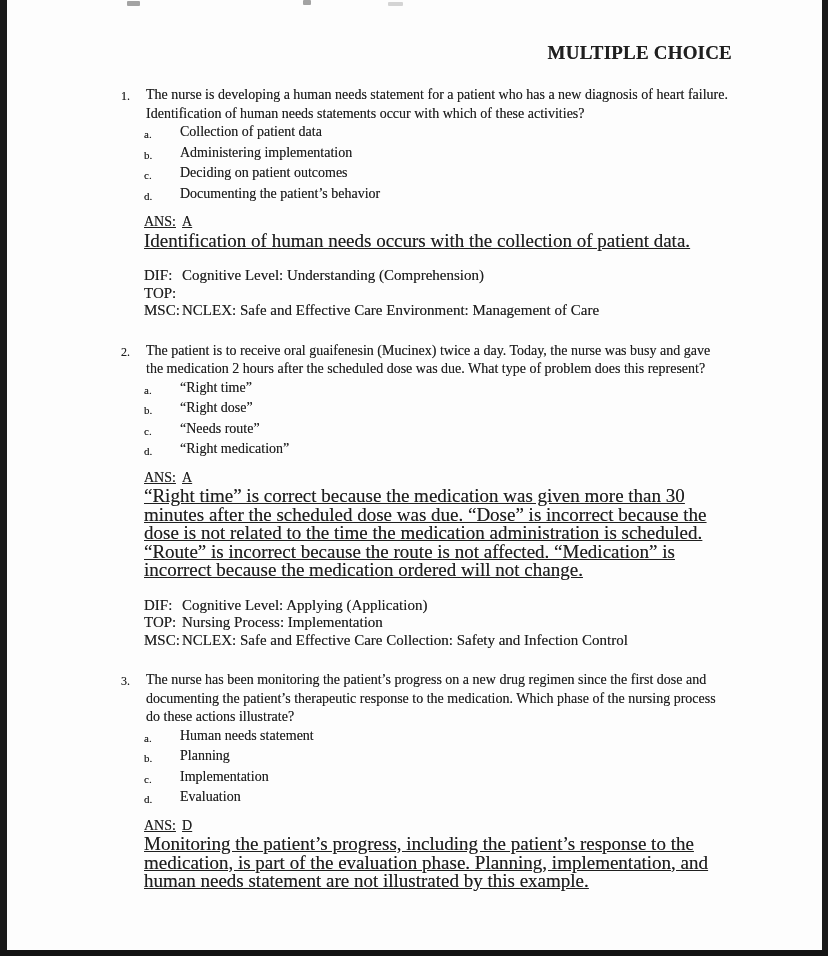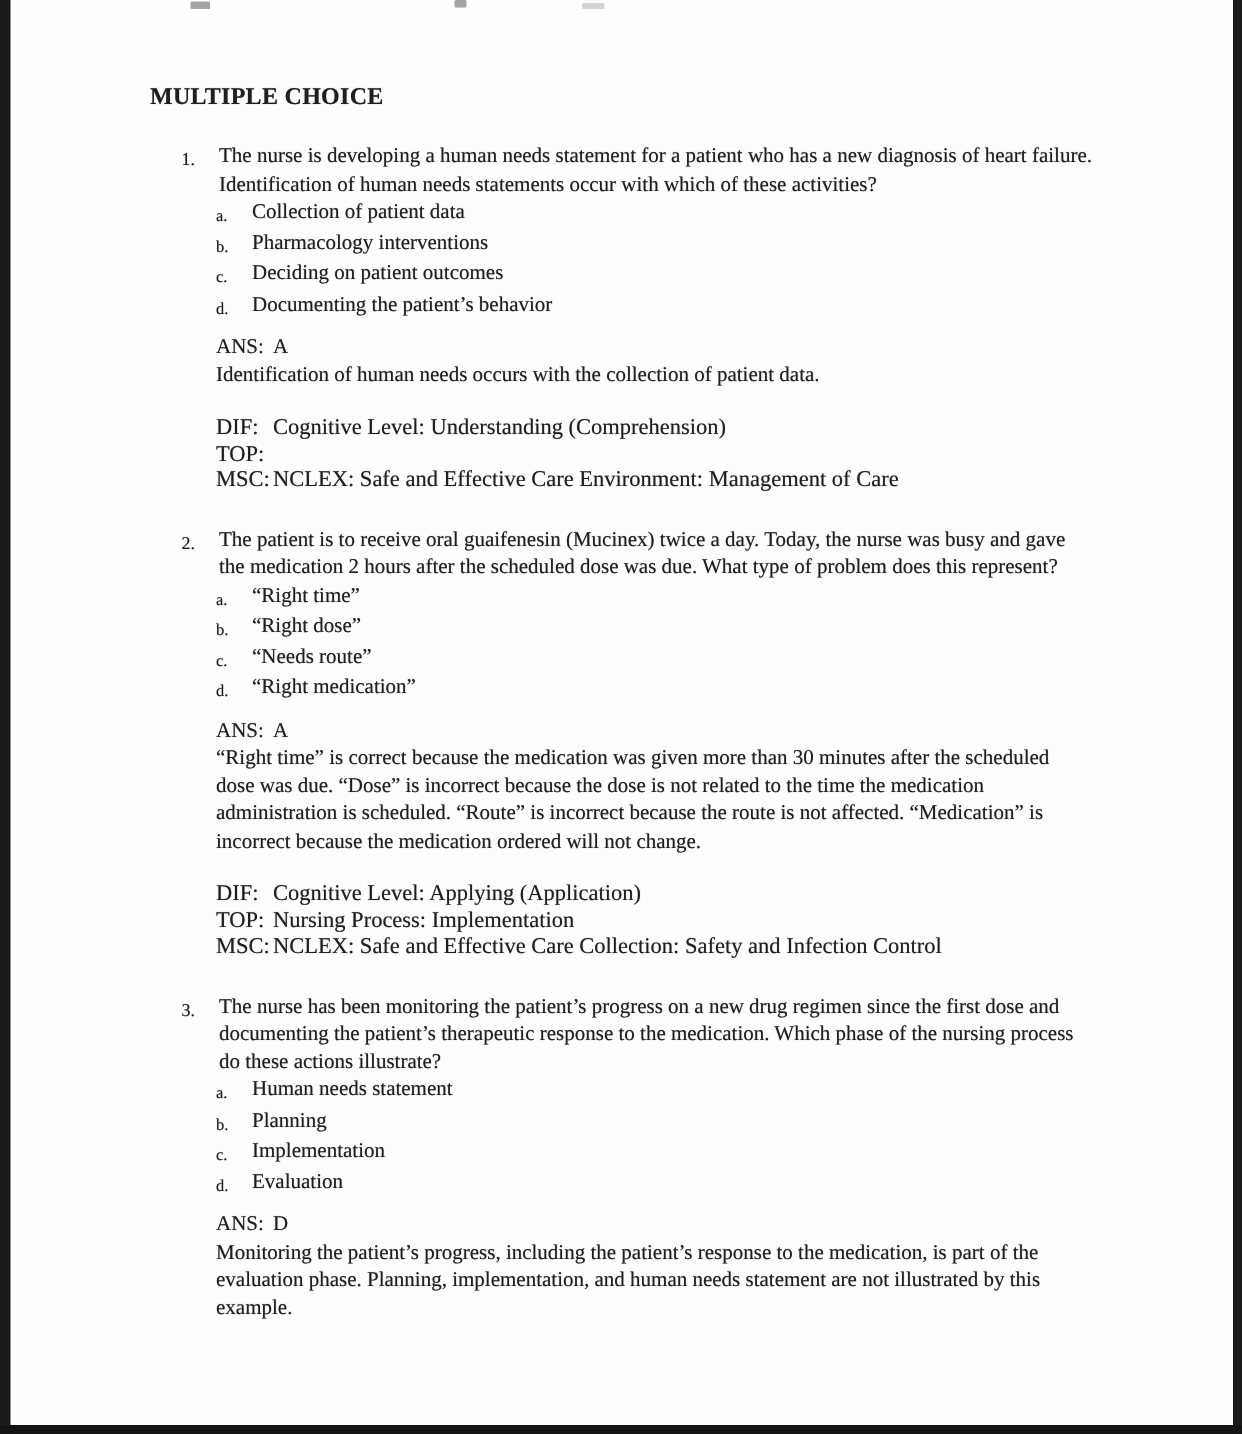--- a/index.html
+++ b/index.html
@@ -40,24 +40,25 @@
   .title2 { text-decoration: underline; }
   .divider-bar {
     margin-left: -3px;
     margin-top: 2px;
     width: 632px;
     height: 9px;
     background: #0c0c0c;
   }
 
   .section-heading {
-    margin: 42px 0 0 0;
-    font-size: 16px;
+    margin: 28px 0 0 0;
+    font-size: 19px;
     font-weight: bold;
     letter-spacing: 0.2px;
+    text-align: right;
   }
 
   .question { margin-top: 22px; padding-left: 21px; }
   .q-row { display: flex; }
   .q-num {
     width: 25px;
     flex: 0 0 25px;
     font-size: 12px;
     line-height: 18.5px;
     padding-top: 1px;
@@ -70,29 +71,29 @@
   }
   .options { margin-left: 23px; }
   .option { display: flex; }
   .opt-letter {
     width: 24px;
     flex: 0 0 24px;
     font-size: 11px;
     line-height: 18.5px;
     padding-top: 2px;
   }
-  .opt-text { font-size: 14px; line-height: 18.5px; }
-
-  .answer { margin-left: 23px; margin-top: 8px; }
+  .opt-text { font-size: 14px; line-height: 18.5px; margin-left: 12px; }
+
+  .answer { margin-left: 23px; margin-top: 8px; text-decoration: underline; }
   .ans-line { display: flex; font-size: 14px; line-height: 18.5px; }
   .label-col { width: 38px; flex: 0 0 38px; }
   .rationale {
     margin: 0;
     width: 584px;
-    font-size: 14px;
+    font-size: 19px;
     line-height: 18.5px;
   }
 
   .meta { margin-left: 23px; margin-top: 17px; }
   .meta-row { display: flex; font-size: 15px; line-height: 17.5px; }
   .meta-row .label-col { width: 38px; flex: 0 0 38px; }
 </style>
 </head>
 <body>
 
@@ -110,21 +111,21 @@
       <span class="q-num">1.</span>
       <p class="q-stem">The nurse is developing a human needs statement for a patient who has a new diagnosis of heart failure. Identification of human needs statements occur with which of these activities?</p>
     </div>
     <div class="options">
       <div class="option">
         <span class="opt-letter">a.</span>
         <span class="opt-text">Collection of patient data</span>
       </div>
       <div class="option">
         <span class="opt-letter">b.</span>
-        <span class="opt-text">Pharmacology interventions</span>
+        <span class="opt-text">Administering implementation</span>
       </div>
       <div class="option">
         <span class="opt-letter">c.</span>
         <span class="opt-text">Deciding on patient outcomes</span>
       </div>
       <div class="option">
         <span class="opt-letter">d.</span>
         <span class="opt-text">Documenting the patient’s behavior</span>
       </div>
     </div>

